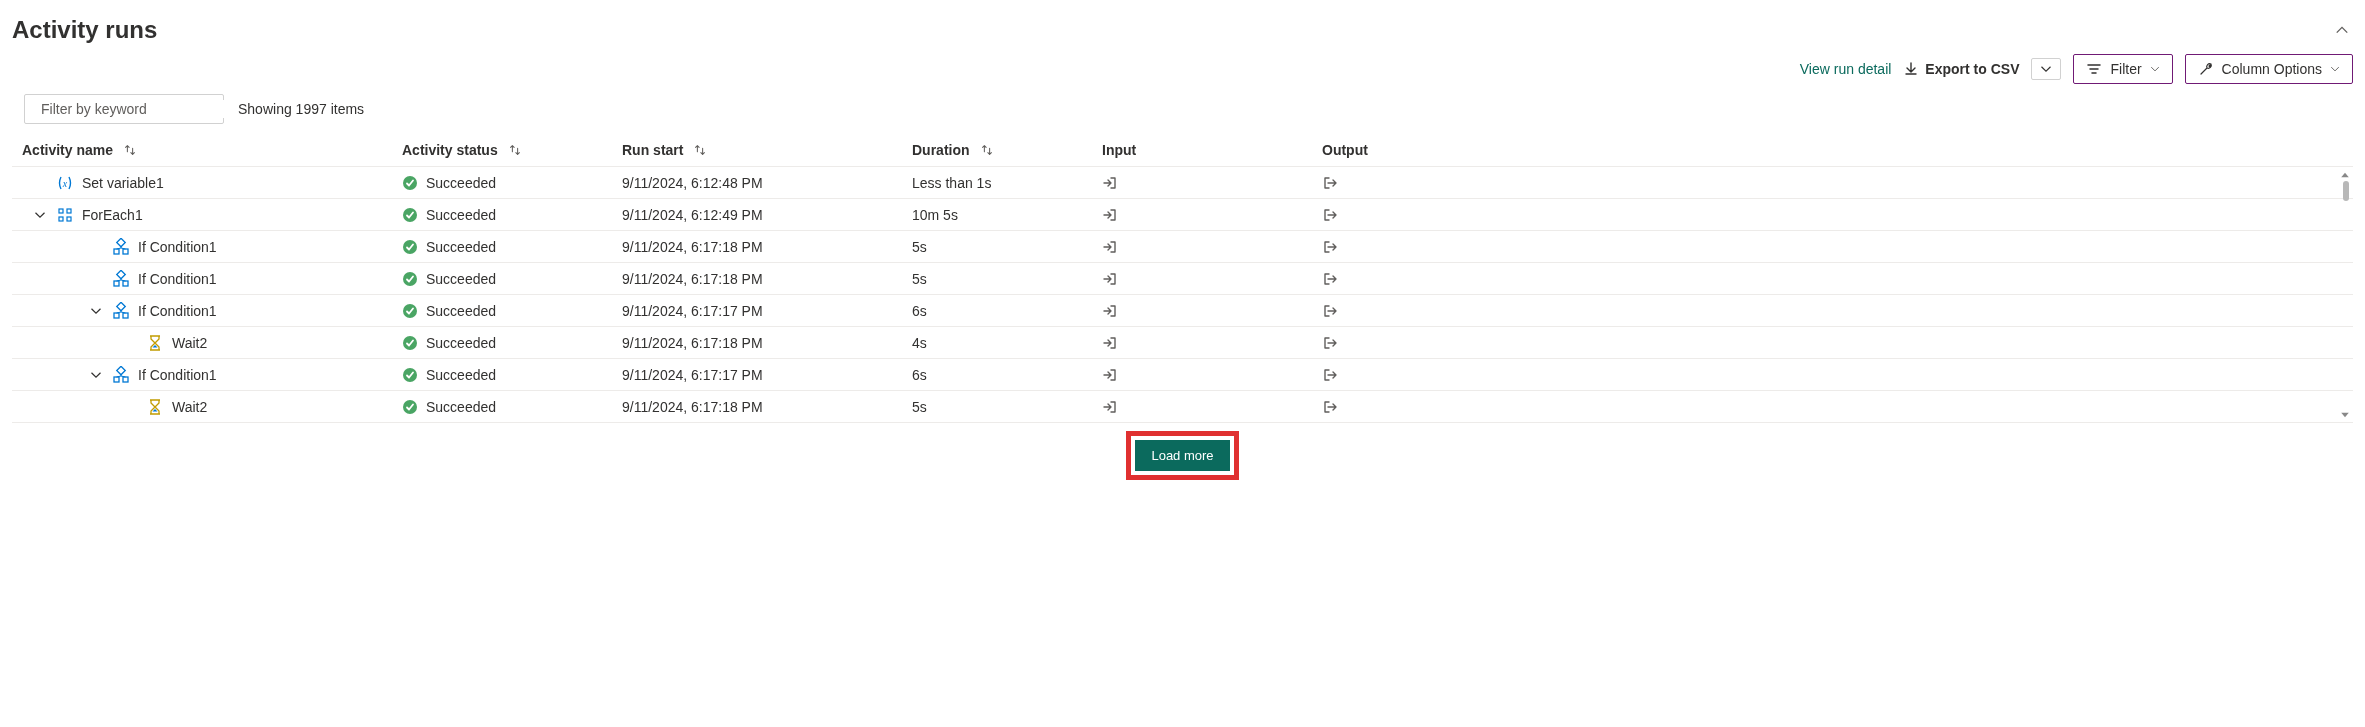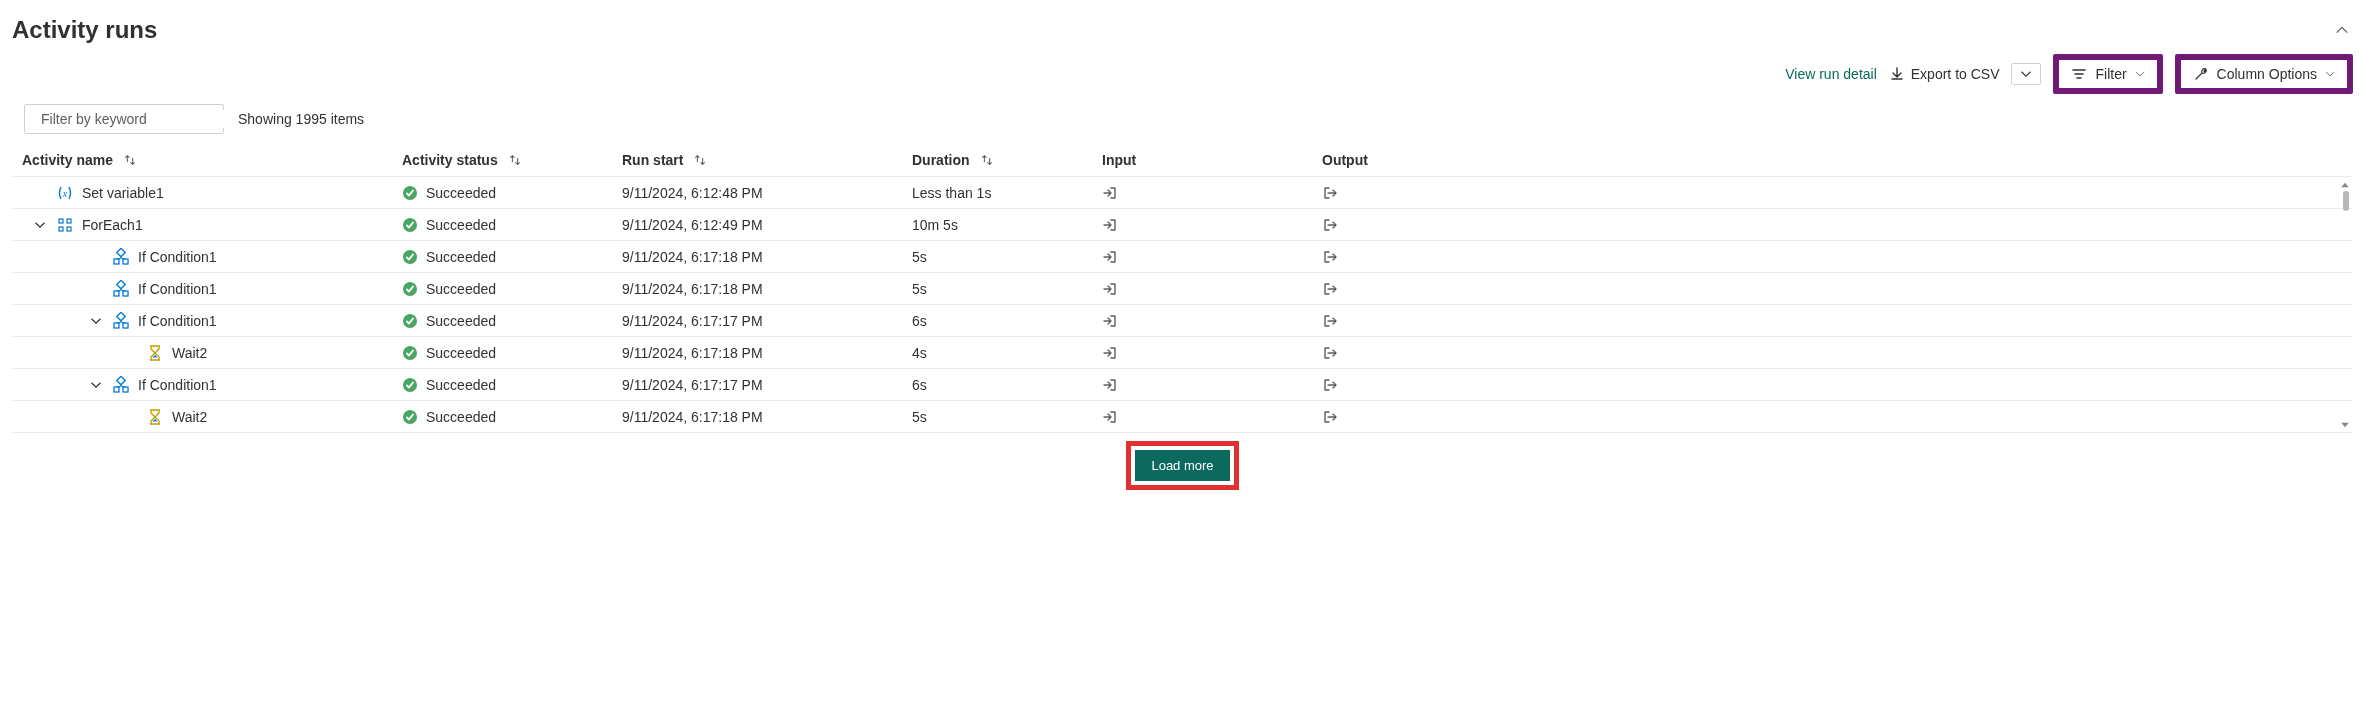--- a/index.html
+++ b/index.html
@@ -36,30 +36,31 @@
   .link-teal {
     color: #0b6a5d;
     cursor: pointer;
   }
   .tb-item {
     display: inline-flex;
     align-items: center;
     gap: 6px;
     cursor: pointer;
     color: #323130;
+    font-weight: bold;
   }
   .tb-chevron {
     border: 1px solid #d1d1d1;
     border-radius: 2px;
     padding: 4px 8px;
     display: inline-flex;
     align-items: center;
   }
   .btn-outline {
-    border: 6px solid #701a75;
+    border: 1px solid #701a75;
     border-radius: 2px;
     padding: 6px 12px;
     display: inline-flex;
     align-items: center;
     gap: 8px;
     cursor: pointer;
     background: #fff;
   }
   .filter-top {
     display: flex;
@@ -226,21 +227,21 @@
 </div>
 
 <div class="filter-top">
   <div class="search-box">
     <svg width="14" height="14" viewBox="0 0 16 16">
         <circle cx="7" cy="7" r="4.5" fill="none" stroke="#605e5c" stroke-width="1.4"></circle>
         <line x1="10.5" y1="10.5" x2="14" y2="14" stroke="#605e5c" stroke-width="1.4"></line>
       </svg>
     <input placeholder="Filter by keyword" style="">
   </div>
-  <span class="count-text">Showing 1995 items</span>
+  <span class="count-text">Showing 1997 items</span>
 </div>
 
 <div class="table-head">
   <div class="th">
     <span>Activity name</span>
     <svg class="sort-icon" width="14" height="14" viewBox="0 0 16 16">
         <path d="M5 10 V3 M3 5 L5 3 L7 5 M11 6 V13 M9 11 L11 13 L13 11" fill="none" stroke="#605e5c" stroke-width="1.2" stroke-linecap="round" stroke-linejoin="round"></path>
       </svg>
   </div>
   <div class="th">

